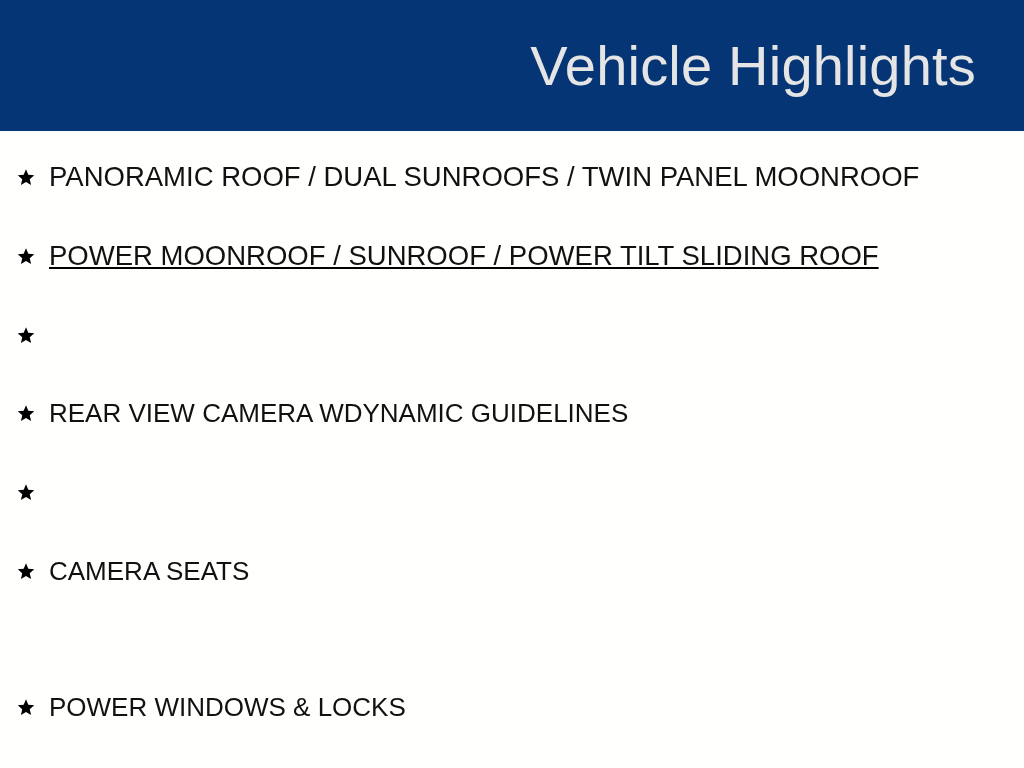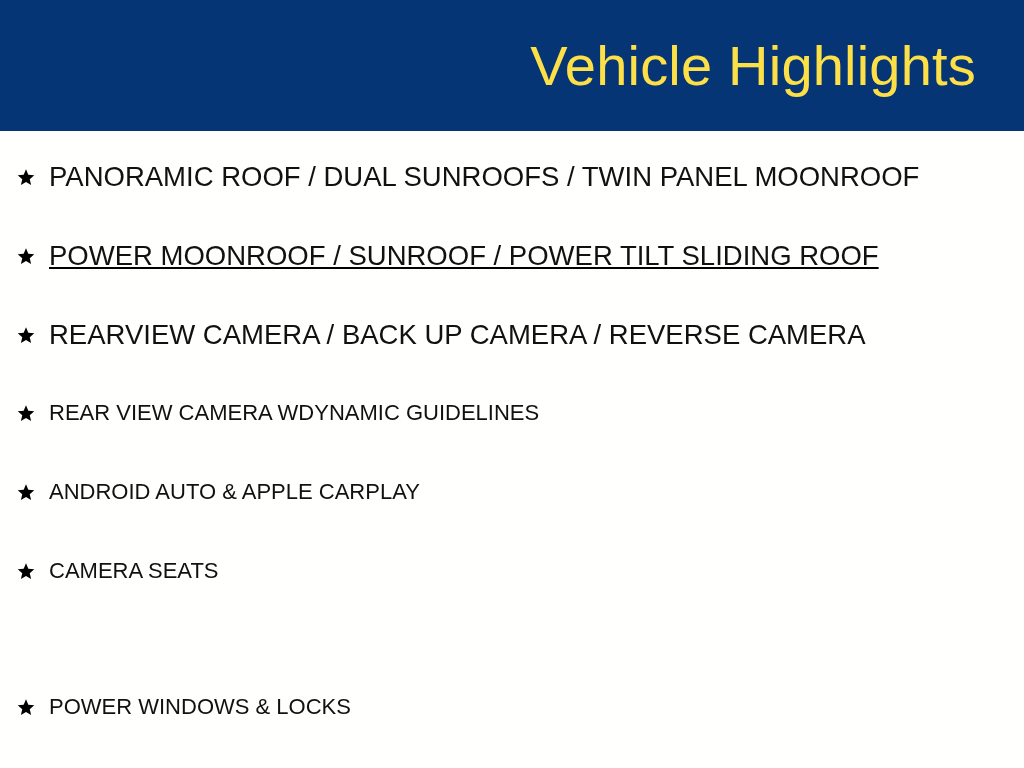--- a/index.html
+++ b/index.html
@@ -26,21 +26,21 @@
     width: 1024px;
     height: 131px;
     background: #053575;
     display: flex;
     align-items: center;
     justify-content: flex-end;
     box-sizing: border-box;
     padding-right: 48px;
   }
   .banner-title {
-    color: #fde047;
+    color: #e5e5e5;
     font-family: "Liberation Sans", sans-serif;
     font-size: 56px;
     font-weight: 400;
     line-height: 1;
     letter-spacing: 0.2px;
     white-space: nowrap;
   }
   .bullet-list {
     position: absolute;
     left: 0;
@@ -86,21 +86,21 @@
   }
   .bullet-text {
     margin-left: 14px;
     color: #111111;
     font-family: "Liberation Sans", sans-serif;
     font-weight: 400;
     white-space: nowrap;
     line-height: 1.1;
   }
   .size-lg .bullet-text { font-size: 27.5px; }
-  .size-md .bullet-text { font-size: 22px; }
+  .size-md .bullet-text { font-size: 26px; }
 </style>
 </head>
 <body>
 
 <div class="slide">
 
   <div class="banner">
     <div class="banner-title">Vehicle Highlights</div>
   </div>
 
@@ -123,39 +123,37 @@
       </span>
       <span class="bullet-text">POWER MOONROOF / SUNROOF / POWER TILT SLIDING ROOF</span>
     </li>
 
     <li class="bullet-row r2 size-lg">
       <span class="star-icon">
         <svg viewBox="0 0 24 24" aria-hidden="true">
             <polygon points="12,1.5 15.1,8.9 23,9.6 17,14.9 18.8,22.6 12,18.5 5.2,22.6 7,14.9 1,9.6 8.9,8.9" fill="#000000"></polygon>
           </svg>
       </span>
-      <span class="bullet-text">REARVIEW CAMERA / BACK UP CAMERA / REVERSE CAMERA</span>
     </li>
 
     <li class="bullet-row r3 size-md">
       <span class="star-icon">
         <svg viewBox="0 0 24 24" aria-hidden="true">
             <polygon points="12,1.5 15.1,8.9 23,9.6 17,14.9 18.8,22.6 12,18.5 5.2,22.6 7,14.9 1,9.6 8.9,8.9" fill="#000000"></polygon>
           </svg>
       </span>
       <span class="bullet-text">REAR VIEW CAMERA WDYNAMIC GUIDELINES</span>
     </li>
 
     <li class="bullet-row r4 size-md">
       <span class="star-icon">
         <svg viewBox="0 0 24 24" aria-hidden="true">
             <polygon points="12,1.5 15.1,8.9 23,9.6 17,14.9 18.8,22.6 12,18.5 5.2,22.6 7,14.9 1,9.6 8.9,8.9" fill="#000000"></polygon>
           </svg>
       </span>
-      <span class="bullet-text">ANDROID AUTO &amp; APPLE CARPLAY</span>
     </li>
 
     <li class="bullet-row r5 size-md">
       <span class="star-icon">
         <svg viewBox="0 0 24 24" aria-hidden="true">
             <polygon points="12,1.5 15.1,8.9 23,9.6 17,14.9 18.8,22.6 12,18.5 5.2,22.6 7,14.9 1,9.6 8.9,8.9" fill="#000000"></polygon>
           </svg>
       </span>
       <span class="bullet-text">CAMERA SEATS</span>
     </li>

